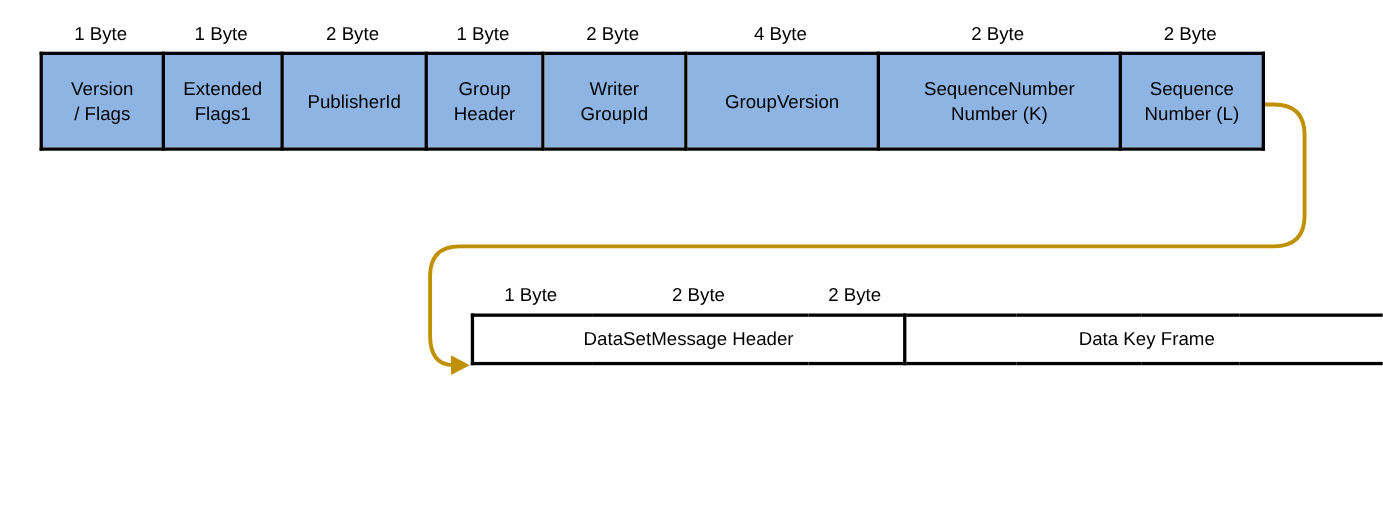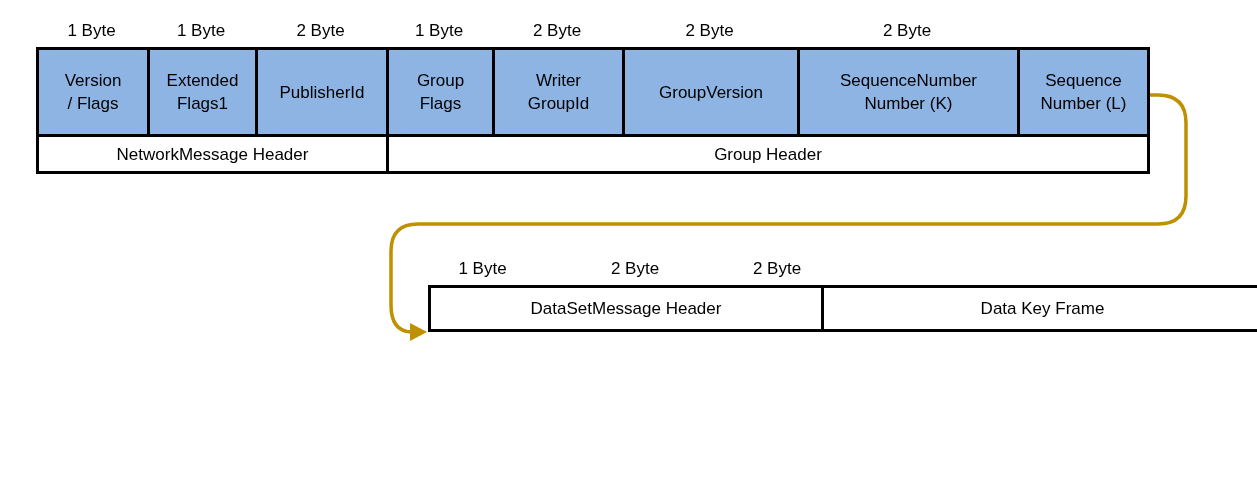--- a/index.html
+++ b/index.html
@@ -77,20 +77,21 @@
     <polygon points="413,332 396,323 396,341"></polygon>
   </svg>
 
   <div class="block" id="block1" style="left:22px;top:14px;">
     <div class="byte-row">
       <div class="bl">1 Byte</div>
       <div class="bl">1 Byte</div>
       <div class="bl">2 Byte</div>
       <div class="bl">1 Byte</div>
       <div class="bl">2 Byte</div>
+      <div class="bl">4 Byte</div>
       <div class="bl">2 Byte</div>
       <div class="bl">2 Byte</div>
     </div>
     <table class="msg">
       <colgroup>
         <col class="b1c0">
           <col class="b1c1">
           <col class="b1c2">
           <col class="b1c3">
         <col class="b1c4">
@@ -99,32 +100,28 @@
           <col class="b1c7">
       </colgroup>
       <tbody>
           <tr class="fields">
         <td class="blue">Version
 / Flags</td>
         <td class="blue">Extended
 Flags1</td>
         <td class="blue">PublisherId</td>
         <td class="blue">Group
-Flags</td>
+Header</td>
         <td class="blue">Writer
 GroupId</td>
         <td class="blue">GroupVersion</td>
         <td class="blue">SequenceNumber
 Number (K)</td>
         <td class="blue">Sequence
 Number (L)</td>
-      </tr>
-      <tr class="sections">
-        <td class="white" colspan="3">NetworkMessage Header</td>
-        <td class="white" colspan="5">Group Header</td>
       </tr>
     </tbody>
       </table>
   </div>
 
   <div class="block" id="block2" style="left:414px;top:252px;">
     <div class="byte-row">
       <div class="bl">1 Byte</div>
       <div class="bl">2 Byte</div>
       <div class="bl">2 Byte</div>

